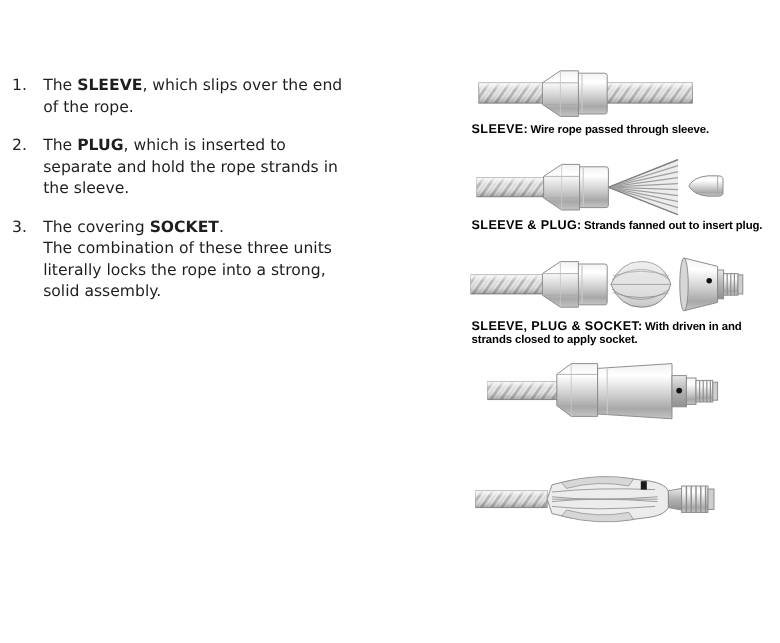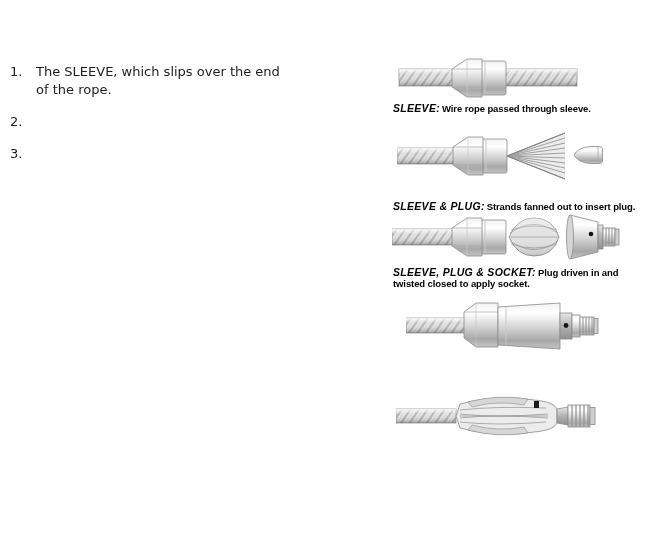--- a/index.html
+++ b/index.html
@@ -11,30 +11,30 @@
     font-family:"DejaVu Sans","Liberation Sans",sans-serif;
   }
   
   .list{
     position:absolute;left:10px;top:63px;width:330px;
     color:#1e1e1e;font-size:13px;line-height:18px;
   }
   .item{display:flex;margin-bottom:14px;}
   .num{width:26px;flex:0 0 26px;}
   .li-text{white-space:pre-wrap;}
-  .li-text .b{font-weight:normal;}
+  .li-text .b{font-weight:bold;}
   
   .fig-svg{position:absolute;}
   .cap{
     position:absolute;left:393px;width:258px;
     font-family:"Liberation Sans","DejaVu Sans",sans-serif;
     font-size:9.5px;line-height:11px;font-weight:bold;color:#000;
     letter-spacing:-0.1px;
   }
-  .cap-label{font-size:10.5px;letter-spacing:0.3px;margin-right:2px;font-style:italic;}
+  .cap-label{font-size:10.5px;letter-spacing:0.3px;margin-right:2px;}
 </style>
 </head>
 <body>
 
 <div id="canvas">
 
   <svg width="0" height="0" style="position:absolute" aria-hidden="true">
     <defs>
       <linearGradient id="gm" x1="0" y1="0" x2="0" y2="1">
         <stop offset="0" stop-color="#f2f2f2"></stop>
@@ -70,23 +70,30 @@
   </svg>
 
   <div class="list">
     <div class="item">
       <span class="num">1.</span>
       <span class="li-text"><span>The </span><span class="b">SLEEVE</span><span>, which slips over the end
 of the rope.</span></span>
     </div>
     <div class="item">
       <span class="num">2.</span>
+      <span class="li-text"><span>The </span><span class="b">PLUG</span><span>, which is inserted to
+separate and hold the rope strands in
+the sleeve.</span></span>
     </div>
     <div class="item">
       <span class="num">3.</span>
+      <span class="li-text"><span>The covering </span><span class="b">SOCKET</span><span>.
+The combination of these three units
+literally locks the rope into a strong,
+solid assembly.</span></span>
     </div>
   </div>
 
   <svg class="fig-svg" style="left:398px;top:55px" width="180" height="46" viewBox="0 0 180 46">
     <rect x="1" y="14" width="178" height="17" fill="url(#rope)" stroke="#9a9a9a" stroke-width="0.8"></rect>
     <rect x="1" y="14" width="178" height="17" fill="url(#gshade)"></rect>
     <use href="#def-sleeve" x="52" y="1"></use>
   </svg>
   <div class="cap" style="top:103px">
     <span class="cap-label">SLEEVE:</span><span class="cap-text">Wire rope passed through sleeve.</span>
@@ -107,21 +114,21 @@
       <line x1="110" y1="27" x2="168" y2="50"></line>
     </g>
     <line x1="110" y1="27" x2="168" y2="4" stroke="#7e7e7e" stroke-width="1"></line>
     <line x1="110" y1="27" x2="168" y2="50" stroke="#7e7e7e" stroke-width="1"></line>
     <rect x="0" y="19" width="58" height="16" fill="url(#rope)" stroke="#9a9a9a" stroke-width="0.8"></rect>
     <rect x="0" y="19" width="58" height="16" fill="url(#gshade)"></rect>
     <use href="#def-sleeve" x="54" y="5"></use>
     <path d="M177,26 Q181,18.5 193,17.5 L201,17.5 Q205.5,17.5 205.5,20 L205.5,32 Q205.5,34.5 201,34.5 L193,34.5 Q181,33.5 177,26 Z" fill="url(#gm)" stroke="#8a8a8a" stroke-width="0.8"></path>
     <line x1="201" y1="17.5" x2="201" y2="34.5" stroke="#aaaaaa" stroke-width="0.8"></line>
   </svg>
-  <div class="cap" style="top:201px">
+  <div class="cap" style="top:183px">
     <span class="cap-label">SLEEVE &amp; PLUG:</span><span class="cap-text">Strands fanned out to insert plug.</span>
   </div>
 
   <svg class="fig-svg" style="left:392px;top:208px" width="232" height="58" viewBox="0 0 232 58">
     <rect x="0" y="21" width="62" height="16" fill="url(#rope)" stroke="#9a9a9a" stroke-width="0.8"></rect>
     <rect x="0" y="21" width="62" height="16" fill="url(#gshade)"></rect>
     <use href="#def-sleeve" x="58" y="7"></use>
     <path d="M117,29 Q125,10 142,10 Q161,10 167,29 Q161,48 142,48 Q125,48 117,29 Z" fill="#e4e4e4" stroke="#8a8a8a" stroke-width="0.8"></path>
     <g fill="none" stroke="#9a9a9a" stroke-width="0.7">
       <path d="M118,25 Q142,8 166,25"></path>
@@ -137,21 +144,21 @@
     <rect x="206" y="17" width="5" height="24" fill="url(#gm2)" stroke="#8a8a8a" stroke-width="0.8"></rect>
     <rect x="211" y="20" width="12" height="18" fill="url(#gm)" stroke="#8a8a8a" stroke-width="0.8"></rect>
     <g stroke="#8f8f8f" stroke-width="1">
       <line x1="214" y1="20" x2="214" y2="38"></line>
       <line x1="217" y1="20" x2="217" y2="38"></line>
       <line x1="220" y1="20" x2="220" y2="38"></line>
     </g>
     <rect x="223" y="21" width="4" height="16" fill="#cfcfcf" stroke="#8a8a8a" stroke-width="0.8"></rect>
   </svg>
   <div class="cap" style="top:267px">
-    <span class="cap-label">SLEEVE, PLUG &amp; SOCKET:</span><span class="cap-text">Plug driven in and twisted closed to apply socket.</span>
+    <span class="cap-label">SLEEVE, PLUG &amp; SOCKET:</span><span class="cap-text">With driven in and strands closed to apply socket.</span>
   </div>
 
   <svg class="fig-svg" style="left:406px;top:297px" width="198" height="56" viewBox="0 0 198 56">
     <rect x="0" y="21" width="60" height="15" fill="url(#rope)" stroke="#9a9a9a" stroke-width="0.8"></rect>
     <rect x="0" y="21" width="60" height="15" fill="url(#gshade)"></rect>
     <path d="M58,15 L70,6 L92,6 L92,50 L70,50 L58,41 Z" fill="url(#gm)" stroke="#8a8a8a" stroke-width="0.8"></path>
     <path d="M58,15 L92,15 M58,41 L92,41" stroke="#a8a8a8" stroke-width="0.7" fill="none"></path>
     <line x1="70" y1="6" x2="70" y2="50" stroke="#c6c6c6" stroke-width="0.7"></line>
     <path d="M92,10 L154,6 L154,52 L92,48 Z" fill="url(#gm)" stroke="#8a8a8a" stroke-width="0.8"></path>
     <line x1="100" y1="9.5" x2="100" y2="48.5" stroke="#c9c9c9" stroke-width="1"></line>

